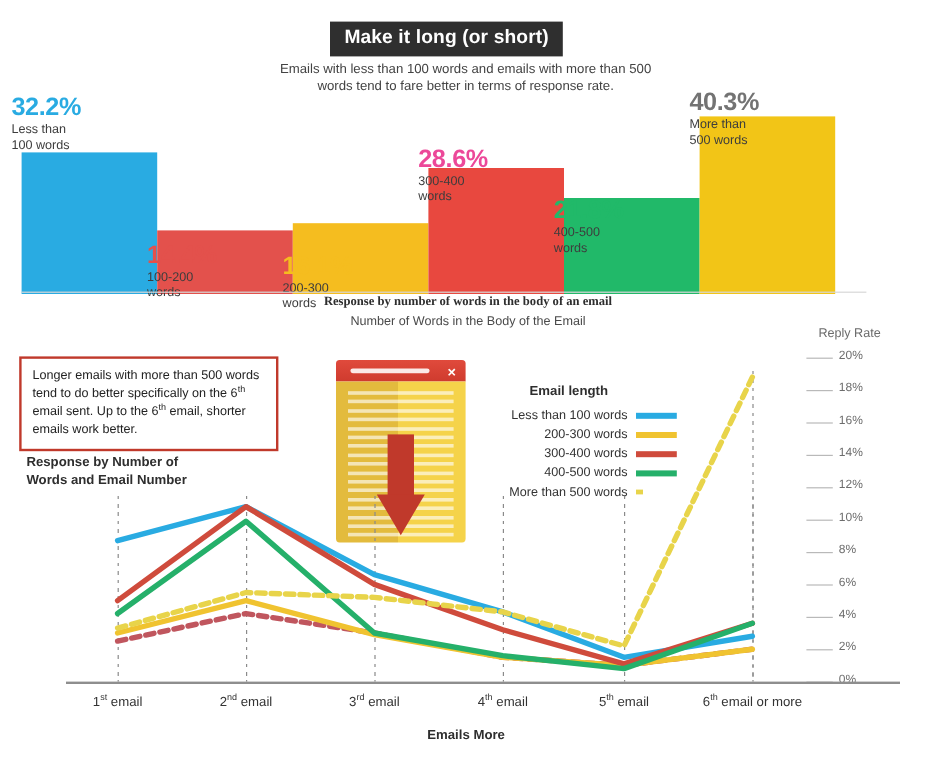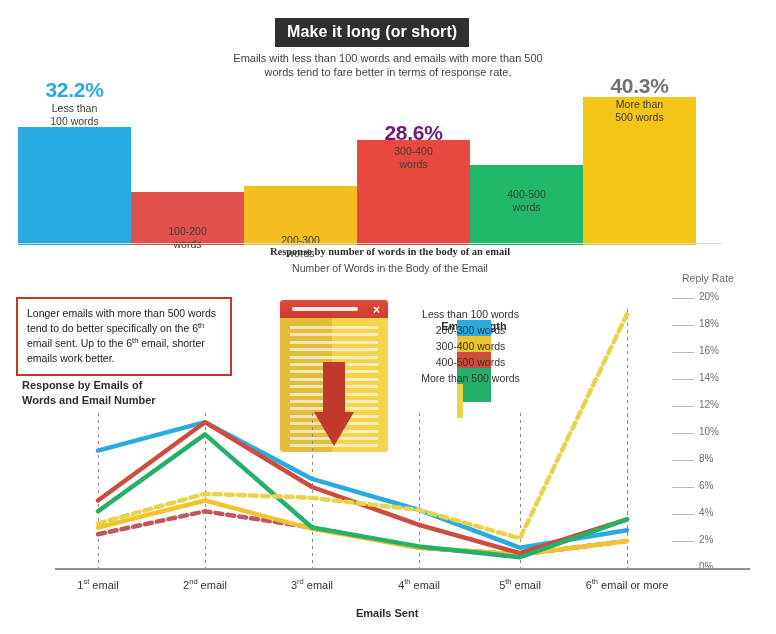--- a/index.html
+++ b/index.html
@@ -29,21 +29,21 @@
   }
 
   
   #barchart{left:0px;top:75px;width:776px;height:170px;}
   .bar{position:absolute;bottom:0;}
   .bar .fill{position:absolute;left:0;top:0;right:0;bottom:0;}
   .striped .fill{
     background-image:repeating-linear-gradient(
       to bottom, rgba(255,255,255,.55) 0 2px, rgba(255,255,255,0) 2px 6px);
   }
-  .bar-label{position:absolute;text-align:center;width:130px;}
+  .bar-label{position:absolute;width:130px;}
   .bar-pct{font-size:21px;font-weight:bold;line-height:22px;letter-spacing:-.3px;}
   .bar-sub{font-size:10.5px;line-height:12.5px;color:#3d3d3d;margin-top:1px;}
   #baseline{left:18px;top:243px;width:704px;height:1px;background:#d8d8d8;}
 
   #cap1{left:200px;top:246px;width:380px;text-align:center;font-size:10.5px;font-weight:bold;color:#2e2e2e;font-family:Liberation Serif, serif;}
   #cap2{left:200px;top:262px;width:380px;text-align:center;font-size:10.5px;color:#4a4a4a;}
 
   
   #note-box{
     left:16px;top:297px;width:194px;
@@ -66,21 +66,21 @@
     border-radius:0 0 3px 3px;overflow:hidden;}
   .mail-line{position:absolute;left:10px;width:88px;height:3px;background:rgba(255,255,255,.62);}
   #mail-arrow{position:absolute;left:34px;top:62px;width:40px;height:86px;}
   #arrow-shaft{position:absolute;left:9px;top:0;width:22px;height:52px;background:#c0392b;}
   #arrow-head{position:absolute;left:0;top:50px;width:0;height:0;
     border-left:20px solid transparent;border-right:20px solid transparent;border-top:34px solid #c0392b;}
 
   
   #legend{left:384px;top:320px;width:180px;}
   #legend-title{font-size:11px;font-weight:bold;color:#2e2e2e;text-align:center;margin-bottom:6px;}
-  .legend-row{display:flex;align-items:center;justify-content:flex-end;height:16px;flex-direction:column;}
+  .legend-row{display:flex;align-items:center;justify-content:flex-end;height:16px;}
   .legend-text{font-size:10.5px;color:#333;margin-right:7px;white-space:nowrap;}
   .legend-swatch{width:34px;height:5px;flex:0 0 34px;}
   .sw-dashed{height:4px;background-image:linear-gradient(to right,currentColor 0 6px,transparent 6px 10px);background-color:transparent !important;}
 
   
   #linechart{left:0px;top:270px;width:776px;height:320px;}
   #reply-rate-label{left:682px;top:272px;font-size:10.5px;color:#6b6b6b;}
   .ytick-line{position:absolute;height:1px;background:#b9b9b9;}
   .ytick-text{position:absolute;font-size:10px;color:#6d6d6d;}
   #axis-x{position:absolute;left:55px;top:568px;width:695px;height:1.6px;background:#8e8e8e;}
@@ -123,21 +123,21 @@
         <div class="bar-pct" style="color: rgb(245, 189, 31);">16.1%</div>
         <div class="bar-sub">
           <div>200-300</div>
           <div>words</div>
         </div>
       </div>
       <div class="bar" style="left: 357px; width: 113px; height: 105px;">
         <div class="fill" style="background: rgb(232, 72, 63);"></div>
       </div>
       <div class="bar-label" style="left: 348.5px; top: 47px;">
-        <div class="bar-pct" style="color: #701a75;">28.6%</div>
+        <div class="bar-pct" style="color: #ec4899;">28.6%</div>
         <div class="bar-sub">
           <div>300-400</div>
           <div>words</div>
         </div>
       </div>
       <div class="bar" style="left: 470px; width: 113px; height: 80px;">
         <div class="fill" style="background: rgb(33, 185, 105);"></div>
       </div>
       <div class="bar-label" style="left: 461.5px; top: 90px;">
         <div class="bar-pct" style="color: rgb(33, 185, 105);">21.8%</div>
@@ -157,21 +157,21 @@
         </div>
       </div>
     </div>
   <div class="abs" id="baseline"></div>
   <div class="abs" id="cap1">Response by number of words in the body of an email</div>
   <div class="abs" id="cap2">Number of Words in the Body of the Email</div>
 
   <div class="abs" id="note-box"><span>Longer emails with more than 500 words tend to do better specifically on the 6</span><sup>th</sup><span> email sent. Up to the 6</span><sup>th</sup><span> email, shorter emails work better.</span></div>
 
   <div class="abs" id="chart2-title">
-    <div>Response by Emails of</div>
+    <div>Response by Number of</div>
     <div>Words and Email Number</div>
   </div>
 
   <div class="abs" id="mail-art">
     <div id="mail-bar">
       <div id="mail-bar-line"></div>
       <div id="mail-close">×</div>
     </div>
     <div id="mail-body">
         <div class="mail-line" style="top: 8px;"></div>
@@ -264,15 +264,15 @@
       </svg>
       <div class="xtick-text" style="left: 38px; top: 309px;"><span>1</span><sup>st</sup><span> email</span></div>
       <div class="xtick-text" style="left: 145px; top: 309px;"><span>2</span><sup>nd</sup><span> email</span></div>
       <div class="xtick-text" style="left: 252px; top: 309px;"><span>3</span><sup>rd</sup><span> email</span></div>
       <div class="xtick-text" style="left: 359px; top: 309px;"><span>4</span><sup>th</sup><span> email</span></div>
       <div class="xtick-text" style="left: 460px; top: 309px;"><span>5</span><sup>th</sup><span> email</span></div>
       <div class="xtick-text" style="left: 567px; top: 309px;"><span>6</span><sup>th</sup><span> email or more</span></div>
     </div>
   <div class="abs" id="reply-rate-label">Reply Rate</div>
   <div class="abs" id="axis-x"></div>
-  <div class="abs" id="xaxis-title">Emails Sent</div>
+  <div class="abs" id="xaxis-title">Emails More</div>
 
 </div>
 
 </body></html>

